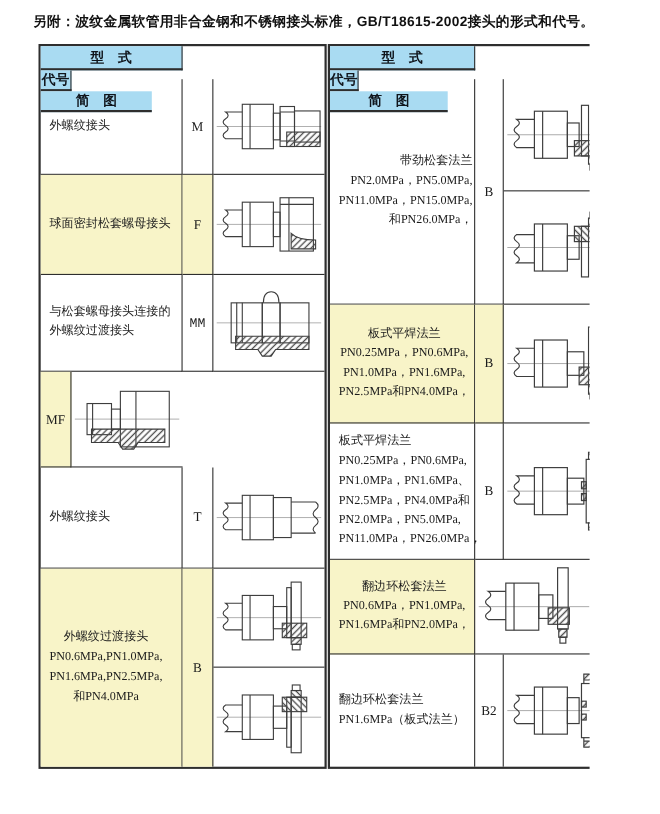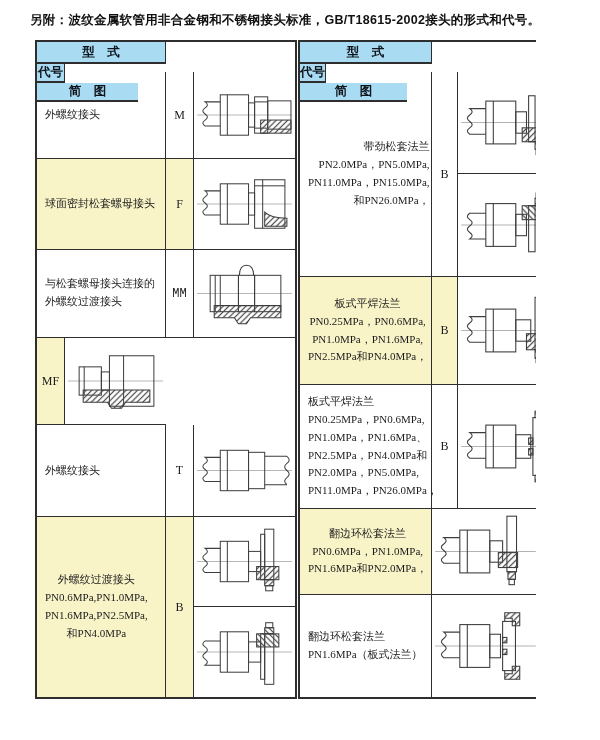--- a/index.html
+++ b/index.html
@@ -316,20 +316,21 @@
                 <rect x="71" y="54" width="7" height="7" fill="url(#hatch)"></rect>
                 <rect x="72" y="61" width="5" height="5"></rect>
               </g>
             </svg>
           </div>
       </div>
 
       <div class="row rr4 lastrow">
         <div class="cell type">翻边环松套法兰
 PN1.6MPa（板式法兰）</div>
+        <div class="cell code">B2</div>
         <div class="cell diag">
             <svg viewBox="0 0 100 70" preserveAspectRatio="xMidYMid meet">
               <g stroke="#3d3d3d" stroke-width="1" fill="none" stroke-linejoin="miter">
                 <line x1="3" y1="35" x2="97" y2="35" stroke="#888" stroke-width="0.6"></line>
                 <path d="M26 22 H11 c3 2 3 4 0 6 c-3 2 -3 4 0 6 c3 2 3 4 0 6 c-3 2 -3 4 0 6 H26"></path>
                 <rect x="26" y="15" width="28" height="40"></rect>
                 <line x1="33" y1="15" x2="33" y2="55"></line>
                 <rect x="54" y="24" width="10" height="22"></rect>
                 <rect x="66" y="12" width="12" height="46"></rect>
                 <path d="M68 12 V4 h14 v12 h-7 v-7 h-7 Z" fill="url(#hatch)"></path>

